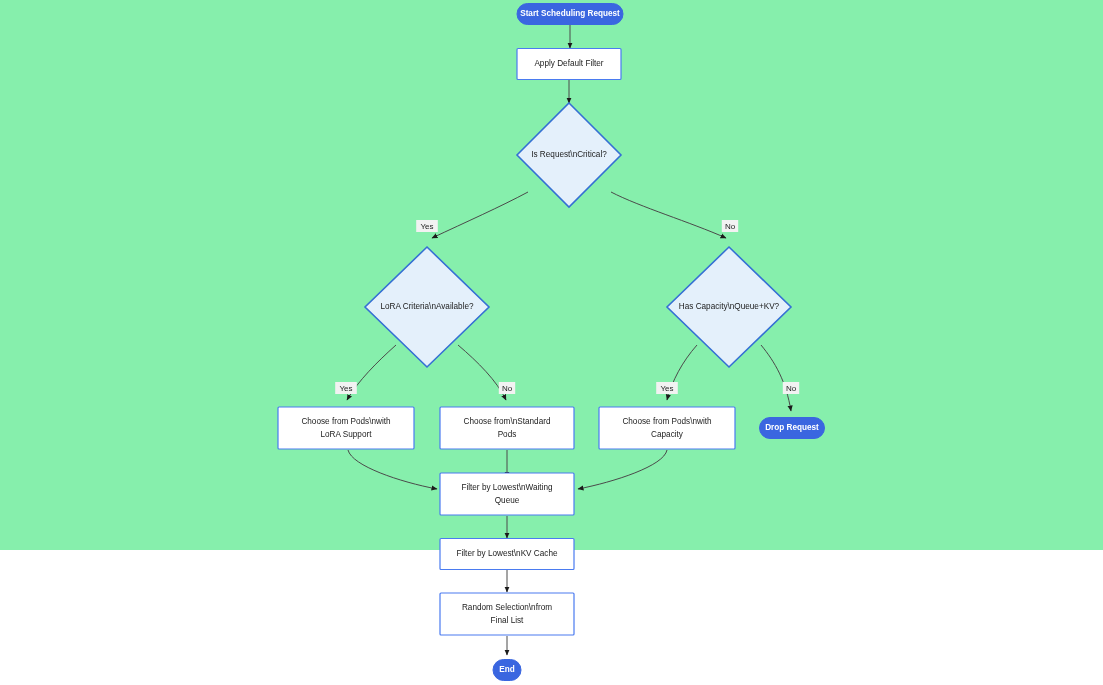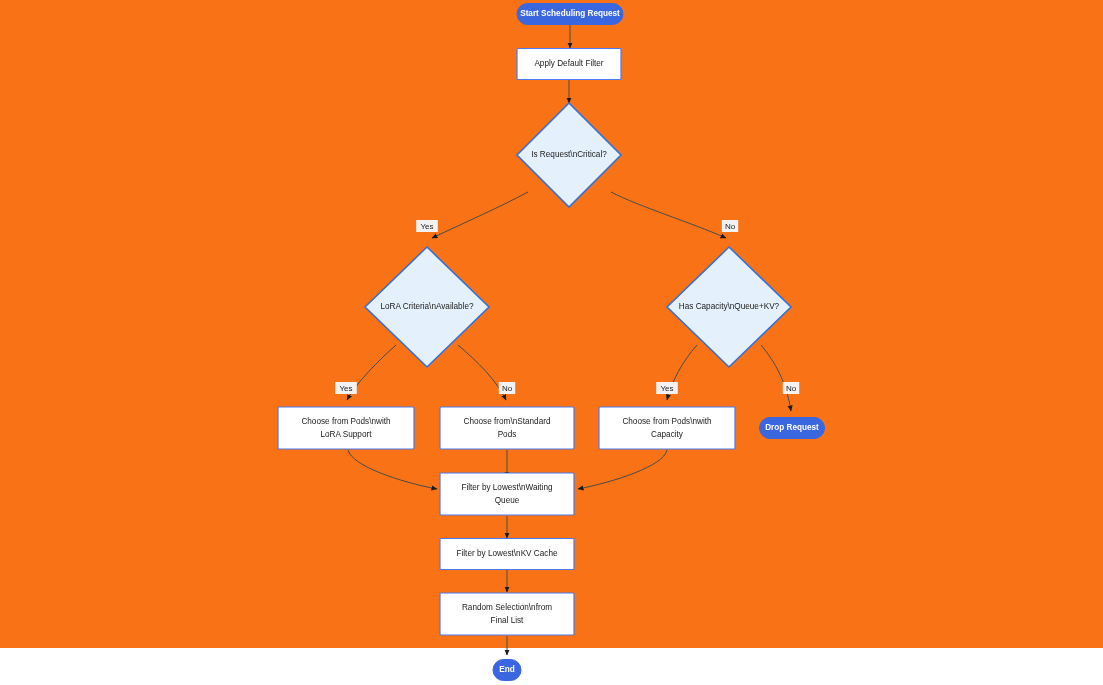--- a/index.html
+++ b/index.html
@@ -9,22 +9,22 @@
   }
   body {
     width: 1103px;
     height: 685px;
     overflow: hidden;
     font-family: "Liberation Sans", sans-serif;
   }
   #flowchart-root {
     position: relative;
     width: 1103px;
-    height: 648px;
-    background: #f97316;
+    height: 550px;
+    background: #86efac;
     text-align: center;
   }
   svg#flow-svg {
     display: block;
     width: 1103px;
     height: 685px;
   }
   .node-rect {
     fill: #ffffff;
     stroke: #4a7bf0;

